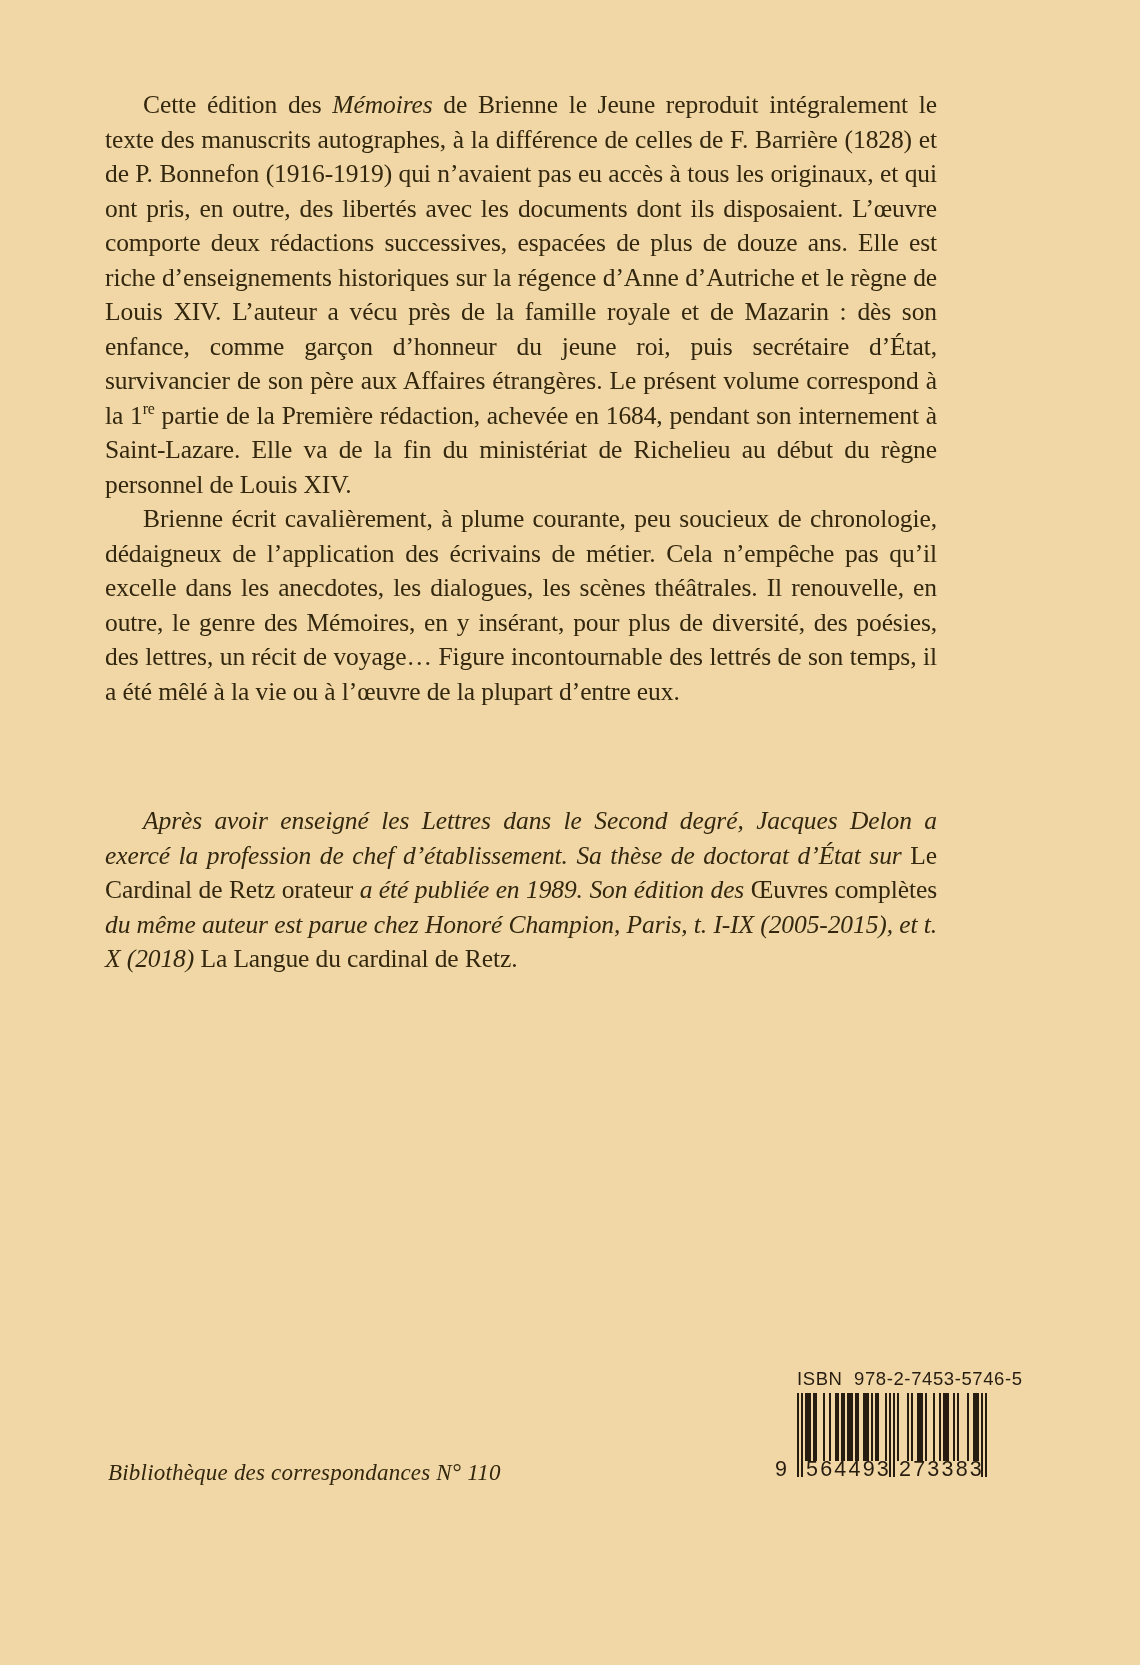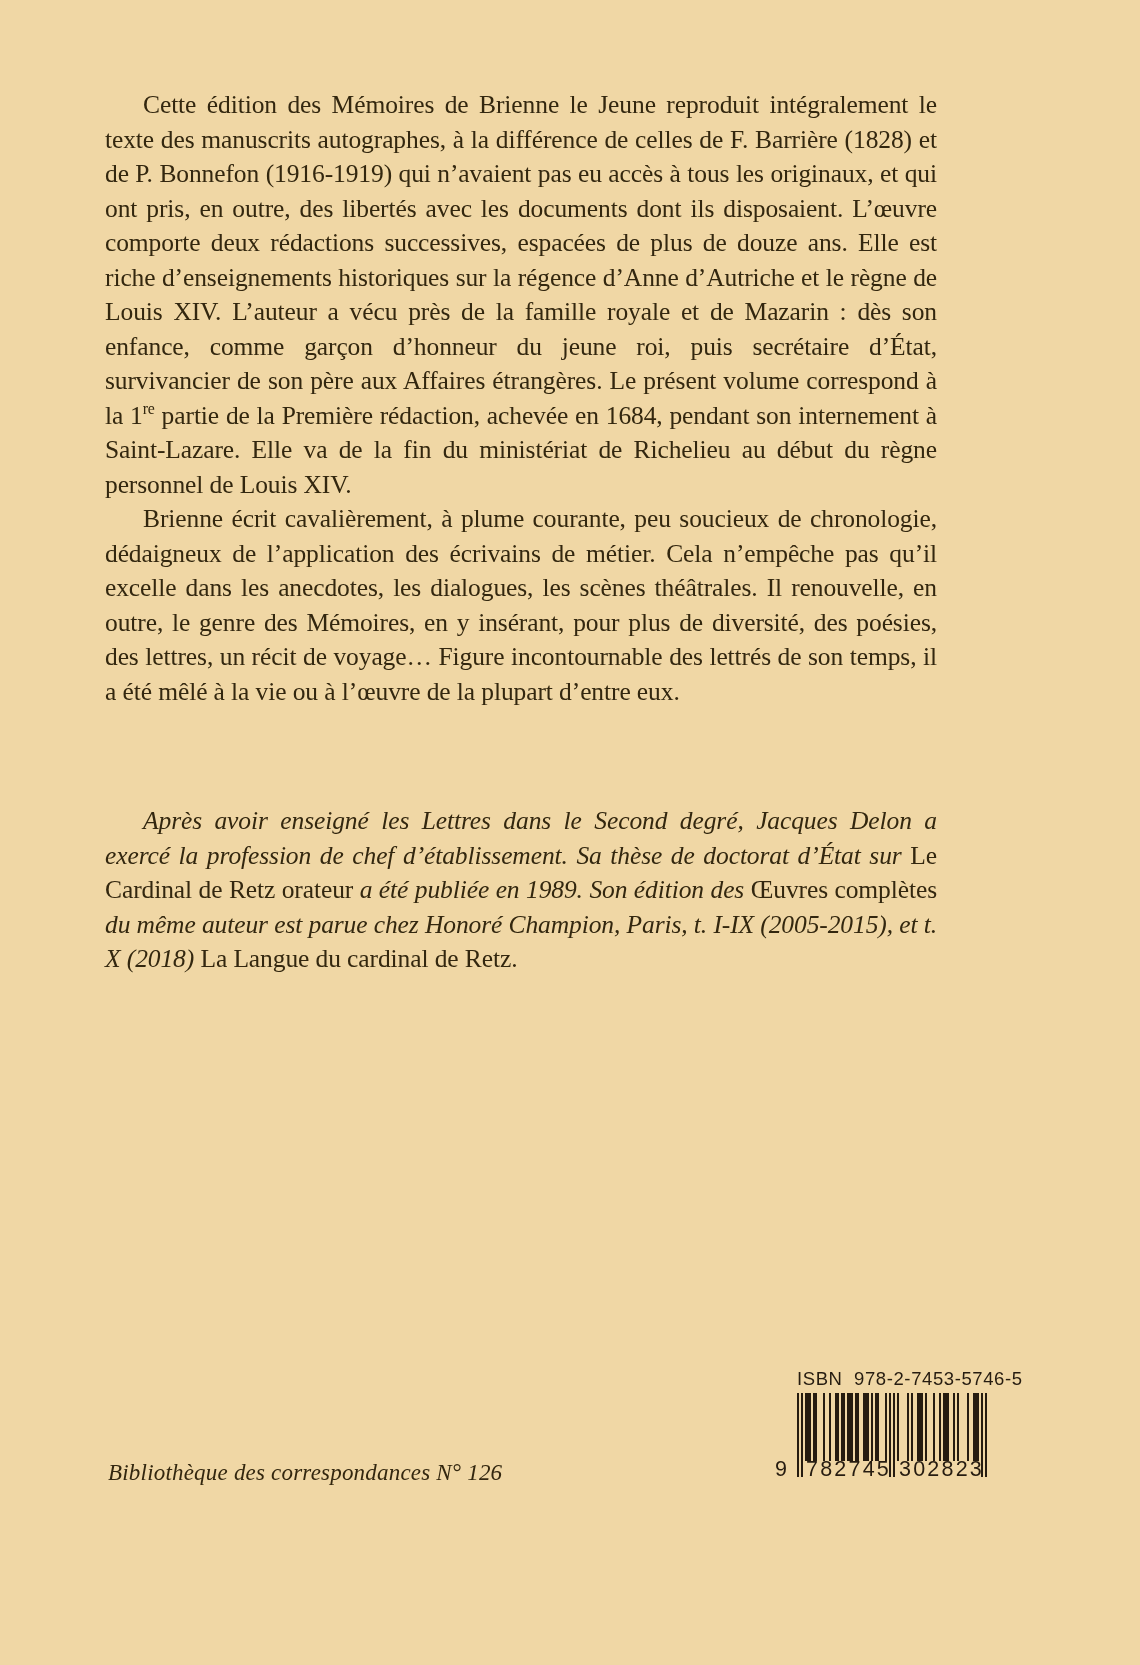--- a/index.html
+++ b/index.html
@@ -26,21 +26,21 @@
     text-align:justify;
   }
   .text-block p{
     margin:0;
     text-indent:38px;
   }
   .text-block p.author-note{
     margin-top:95px;
     font-style:italic;
   }
-  .it{}
+  .it{font-style:italic;}
   .rom{font-style:normal;}
   .sup{font-size:0.62em;vertical-align:super;line-height:0;margin-top:42px;}
   .series-line{
     position:absolute;
     left:108px;top:1460px;
     font-style:italic;
     font-size:23px;
     letter-spacing:0.2px;
   }
   .barcode-block{
@@ -78,21 +78,21 @@
 </style>
 </head>
 <body>
 
 <div class="text-block">
   <p><span>Cette édition des </span><span class="it">Mémoires</span><span> de Brienne le Jeune reproduit intégralement le texte des manuscrits autographes, à la différence de celles de F. Barrière (1828) et de P. Bonnefon (1916-1919) qui n’avaient pas eu accès à tous les originaux, et qui ont pris, en outre, des libertés avec les documents dont ils disposaient. L’œuvre comporte deux rédactions successives, espacées de plus de douze ans. Elle est riche d’enseignements historiques sur la régence d’Anne d’Autriche et le règne de Louis XIV. L’auteur a vécu près de la famille royale et de Mazarin : dès son enfance, comme garçon d’honneur du jeune roi, puis secrétaire d’État, survivancier de son père aux Affaires étrangères. Le présent volume correspond à la 1</span><span class="sup">re</span><span> partie de la Première rédaction, achevée en 1684, pendant son internement à Saint-Lazare. Elle va de la fin du ministériat de Richelieu au début du règne personnel de Louis XIV.</span></p>
   <p><span>Brienne écrit cavalièrement, à plume courante, peu soucieux de chronologie, dédaigneux de l’application des écrivains de métier. Cela n’empêche pas qu’il excelle dans les anecdotes, les dialogues, les scènes théâtrales. Il renouvelle, en outre, le genre des Mémoires, en y insérant, pour plus de diversité, des poésies, des lettres, un récit de voyage… Figure incontournable des lettrés de son temps, il a été mêlé à la vie ou à l’œuvre de la plupart d’entre eux.</span></p>
   <p class="author-note"><span>Après avoir enseigné les Lettres dans le Second degré, Jacques Delon a exercé la profession de chef d’établissement. Sa thèse de doctorat d’État sur </span><span class="rom">Le Cardinal de Retz orateur</span><span> a été publiée en 1989. Son édition des </span><span class="rom">Œuvres complètes</span><span> du même auteur est parue chez Honoré Champion, Paris, t. I-IX (2005-2015), et t. X (2018) </span><span class="rom">La Langue du cardinal de Retz.</span></p>
 </div>
 
-<div class="series-line">Bibliothèque des correspondances N° 126</div>
+<div class="series-line">Bibliothèque des correspondances N° 110</div>
 
 <div class="barcode-block">
   <div class="isbn-label">ISBN  978-2-7453-5746-5</div>
   <div class="bars-area">
       <div class="bar guard" style="left: 0px;"></div>
       <div class="bar guard" style="left: 4px;"></div>
       <div class="bar" style="left: 8px;"></div>
       <div class="bar" style="left: 10px;"></div>
       <div class="bar" style="left: 12px;"></div>
       <div class="bar" style="left: 16px;"></div>
@@ -133,16 +133,16 @@
       <div class="bar" style="left: 160px;"></div>
       <div class="bar" style="left: 170px;"></div>
       <div class="bar" style="left: 176px;"></div>
       <div class="bar" style="left: 178px;"></div>
       <div class="bar" style="left: 180px;"></div>
       <div class="bar guard" style="left: 184px;"></div>
       <div class="bar guard" style="left: 188px;"></div>
     </div>
   <div class="digits-row">
     <span class="digit-lead">9</span>
-    <span class="digits-left">782745</span>
-    <span class="digits-right">302823</span>
+    <span class="digits-left">564493</span>
+    <span class="digits-right">273383</span>
   </div>
 </div>
 
 </body></html>

